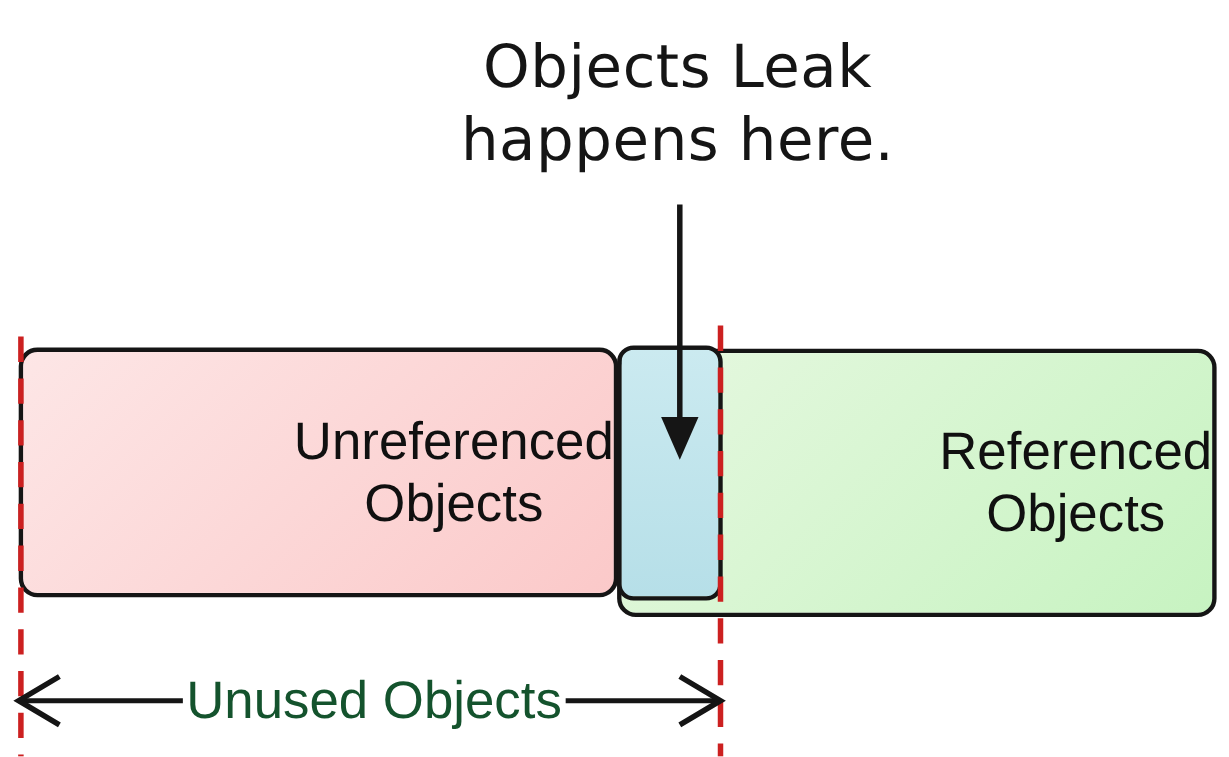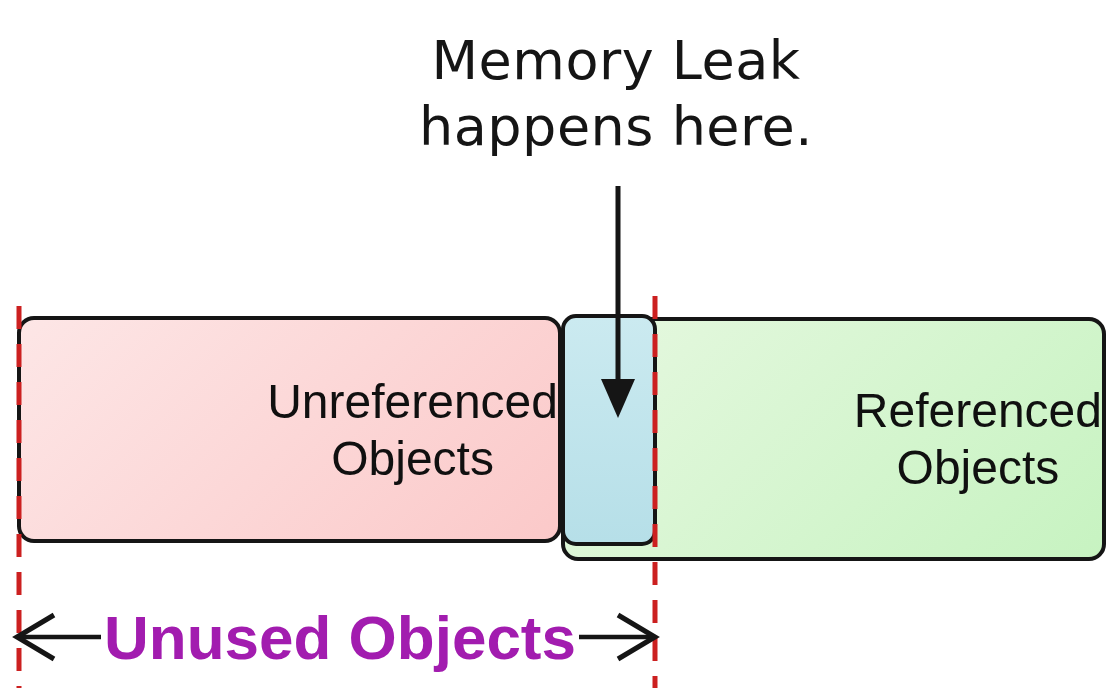--- a/index.html
+++ b/index.html
@@ -76,35 +76,34 @@
     width: 1117px;
     height: 688px;
     z-index: 3;
     pointer-events: none;
   }
   .span-label {
     position: absolute;
     left: 340px;
     top: 637px;
     transform: translate(-50%, -50%);
-    font-size: 62px;
-    color: #a21caf;
+    font-size: 48px;
+    color: #14532d;
     background: #ffffff;
     padding: 0 3px;
     white-space: nowrap;
     z-index: 4;
-    font-weight: bold;
   }
 </style>
 </head>
 <body>
 
 <div class="canvas">
 
-  <div class="title">Memory Leak
+  <div class="title">Objects Leak
 happens here.</div>
 
   <div class="box box-unreferenced">
     <span class="box-label">Unreferenced
 Objects</span>
   </div>
 
   <div class="box box-referenced">
     <span class="box-label">Referenced
 Objects</span>

